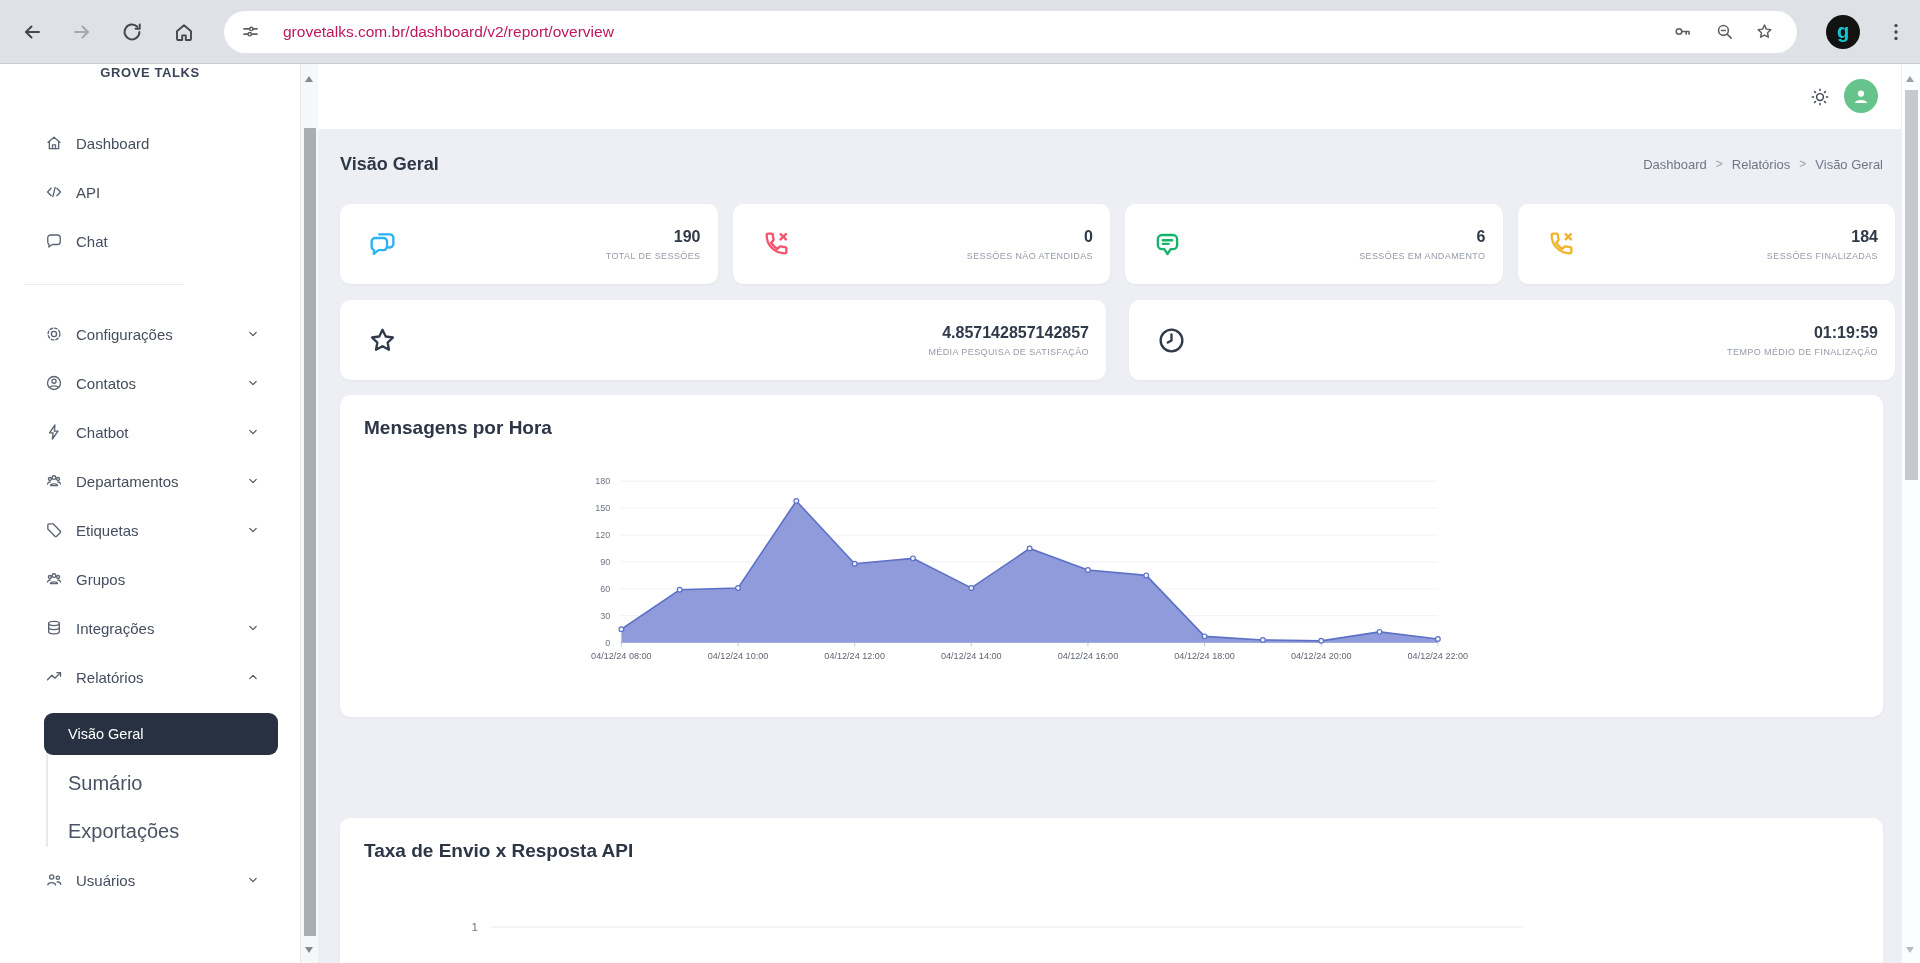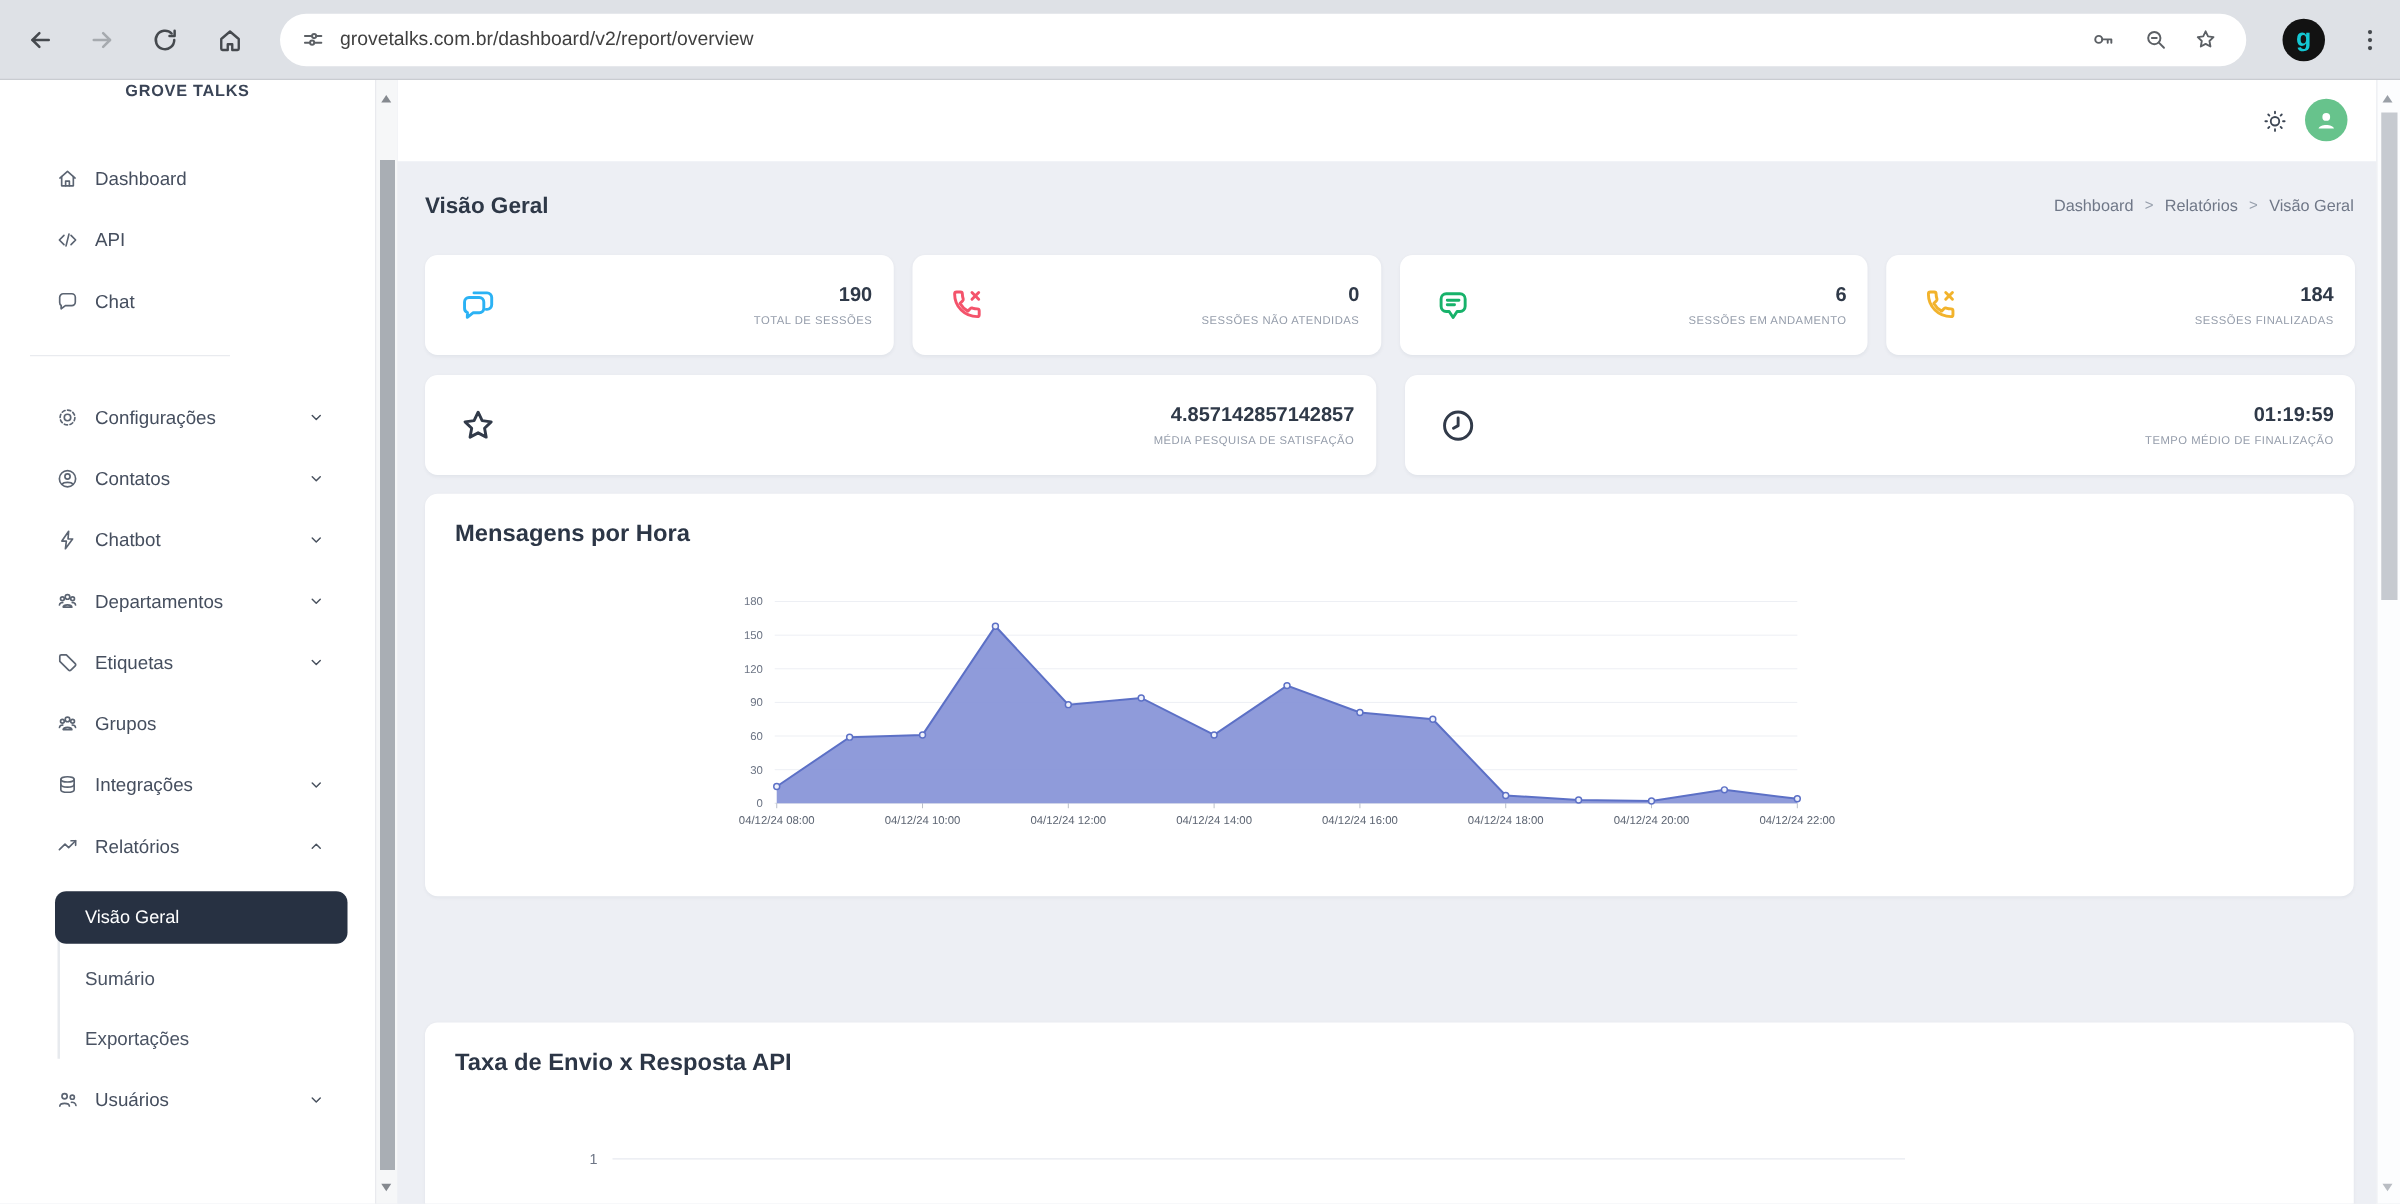--- a/index.html
+++ b/index.html
@@ -16,42 +16,42 @@
   #btn-forward { left:70px; color:#a6aaaf; }
   #btn-reload { left:120px; color:#45494e; }
   #btn-home { left:172px; color:#45494e; }
   .omnibox { position:absolute; left:224px; top:11px; width:1573px; height:42px; background:#ffffff; border-radius:21px; cursor:text; }
   .omni-ic { position:absolute; top:10px; width:21px; height:21px; color:#5c6065; }
   .omni-ic svg { width:21px; height:21px; }
   #ic-tune { left:16px; }
   #ic-key { right:104px; }
   #ic-zoomout { right:62px; }
   #ic-star { right:22px; }
-  .url-text { position:absolute; left:48px; top:0; line-height:42px; font-size:15.5px; color:#404040; white-space:nowrap; }
+  .url-text { position:absolute; left:59px; top:0; line-height:42px; font-size:15.5px; color:#be185d; white-space:nowrap; }
   .chrome-avatar { position:absolute; left:1826px; top:15px; width:34px; height:34px; border-radius:50%; background:#121212; color:#14c7d3; font-size:20px; font-weight:700; text-align:center; line-height:32px; cursor:pointer; }
   #btn-kebab { left:1884px; color:#45494e; }
 
   
   .app { position:absolute; top:64px; left:0; right:0; bottom:0; }
 
   
   .sidebar { position:absolute; left:0; top:0; bottom:0; width:300px; background:#ffffff; }
   .logo { padding-top:1px; text-align:center; font-size:13px; font-weight:700; letter-spacing:.6px; color:#3a4456; }
   .side-nav { position:absolute; top:59px; left:0; right:0; }
   .side-item { height:40px; margin-bottom:9px; display:flex; align-items:center; padding-left:44px; position:relative; color:#454e5e; font-size:15px; cursor:pointer; }
   .side-ic { width:20px; height:20px; margin-right:12px; color:#5b6472; flex:none; }
   .side-ic svg { width:20px; height:20px; }
   .side-chev { position:absolute; right:40px; width:14px; height:14px; color:#49525f; }
   .side-chev svg { width:14px; height:14px; }
   .side-chev.up svg { transform:rotate(180deg); }
   .side-divider { height:1px; background:#e9ebef; margin:23px 0 29px 24px; width:160px; }
   .side-sub { position:relative; margin-bottom:9px; padding-top:7px; }
   .side-sub::before { content:""; position:absolute; left:46px; top:9px; bottom:4px; width:2px; background:#e7eaee; }
   .sub-pill { margin-left:44px; width:234px; height:42px; border-radius:9px; background:#273142; color:#fff; font-size:14.5px; font-weight:500; display:flex; align-items:center; padding-left:24px; position:relative; margin-bottom:8px; cursor:pointer; }
-  .sub-item { height:40px; display:flex; align-items:center; padding-left:68px; color:#4a5363; font-size:15px; margin-bottom:8px; cursor:pointer; }
+  .sub-item { height:40px; display:flex; align-items:center; padding-left:68px; color:#4a5363; font-size:20px; margin-bottom:8px; cursor:pointer; }
 
   
   .side-scroll { position:absolute; left:300px; top:0; bottom:0; width:18px; background:#f6f7f8; border-left:1px solid #e9eaee; }
   .tri { width:0; height:0; border-left:4.5px solid transparent; border-right:4.5px solid transparent; position:absolute; left:4px; cursor:pointer; }
   .side-scroll .tri.up { border-bottom:6px solid #85898f; top:12px; }
   .side-scroll .tri.down { border-top:6px solid #85898f; bottom:10px; }
   .side-scroll .thumb { position:absolute; left:3px; width:12px; top:64px; height:808px; background:#a9aeb4; cursor:grab; }
 
   
   .main { position:absolute; left:318px; right:19px; top:0; bottom:0; background:#edeff4; overflow:hidden; }
@@ -61,21 +61,21 @@
   .user-avatar { position:absolute; right:23px; top:15px; width:34px; height:34px; border-radius:50%; cursor:pointer; }
   .user-avatar svg { width:22px; height:22px; margin:6px auto 0; }
 
   .page-row { position:absolute; top:84px; left:22px; right:18px; height:32px; display:flex; align-items:center; justify-content:space-between; }
   .page-title { font-size:18px; font-weight:700; color:#2e3847; }
   .breadcrumb { display:flex; align-items:center; gap:9px; font-size:13px; color:#6f7787; }
   .crumb { cursor:pointer; }
   .crumb.current { cursor:default; }
   .crumb-sep { color:#98a0ad; font-size:12px; }
 
-  .stats { position:absolute; left:22px; right:17px; display:flex; gap:15px; }
+  .stats { position:absolute; left:22px; right:6px; display:flex; gap:15px; }
   #stats1 { top:140px; }
   #stats2 { top:236px;gap:23px; }
   .stat-card { flex:1; height:80px; background:#fff; border-radius:10px; display:flex; align-items:center; padding:0 17px 0 26px; box-shadow:0 1px 3px rgba(20,30,60,.05); }
   .stat-ic svg { width:33px; height:33px; }
   .stat-right { margin-left:auto; text-align:right; }
   .stat-value { font-size:16px; font-weight:700; color:#2f3948; }
   .stat-label { font-size:9px; font-weight:400; color:#949caa; letter-spacing:.4px; margin-top:5px; }
 
   .card { position:absolute; left:22px; right:18px; background:#fff; border-radius:10px; box-shadow:0 1px 3px rgba(20,30,60,.05); }
   #card-chart1 { top:331px; height:322px; }

